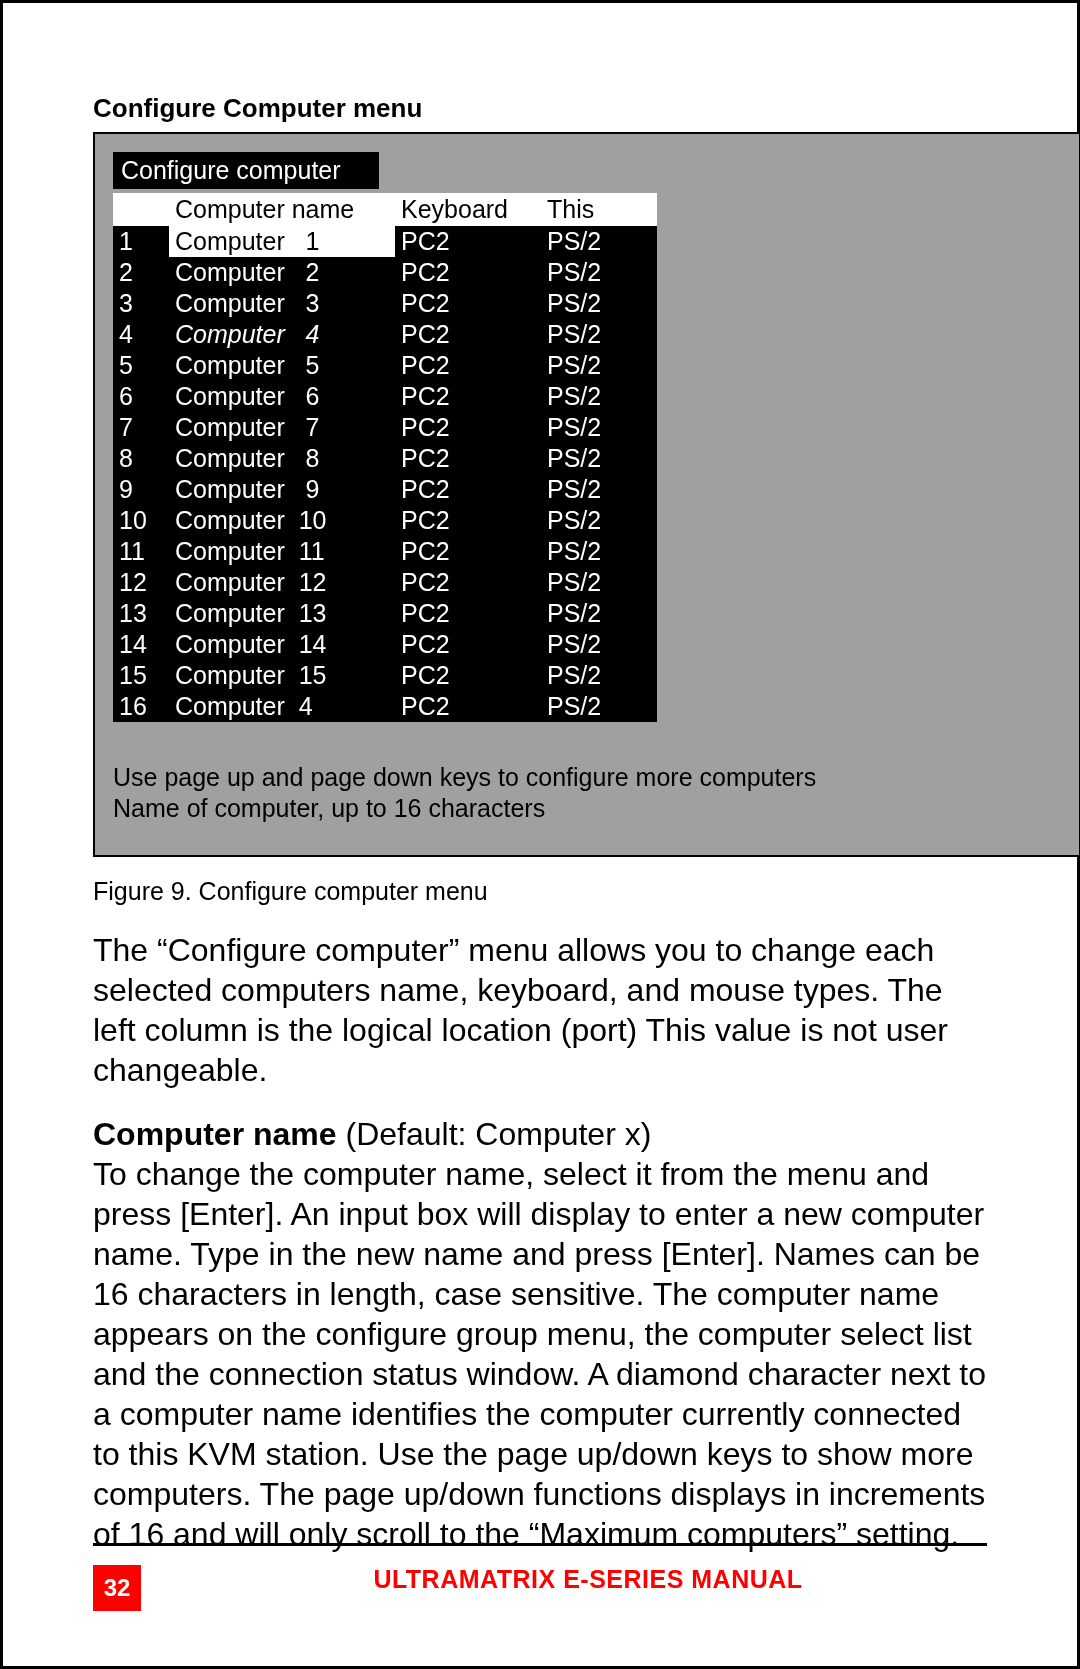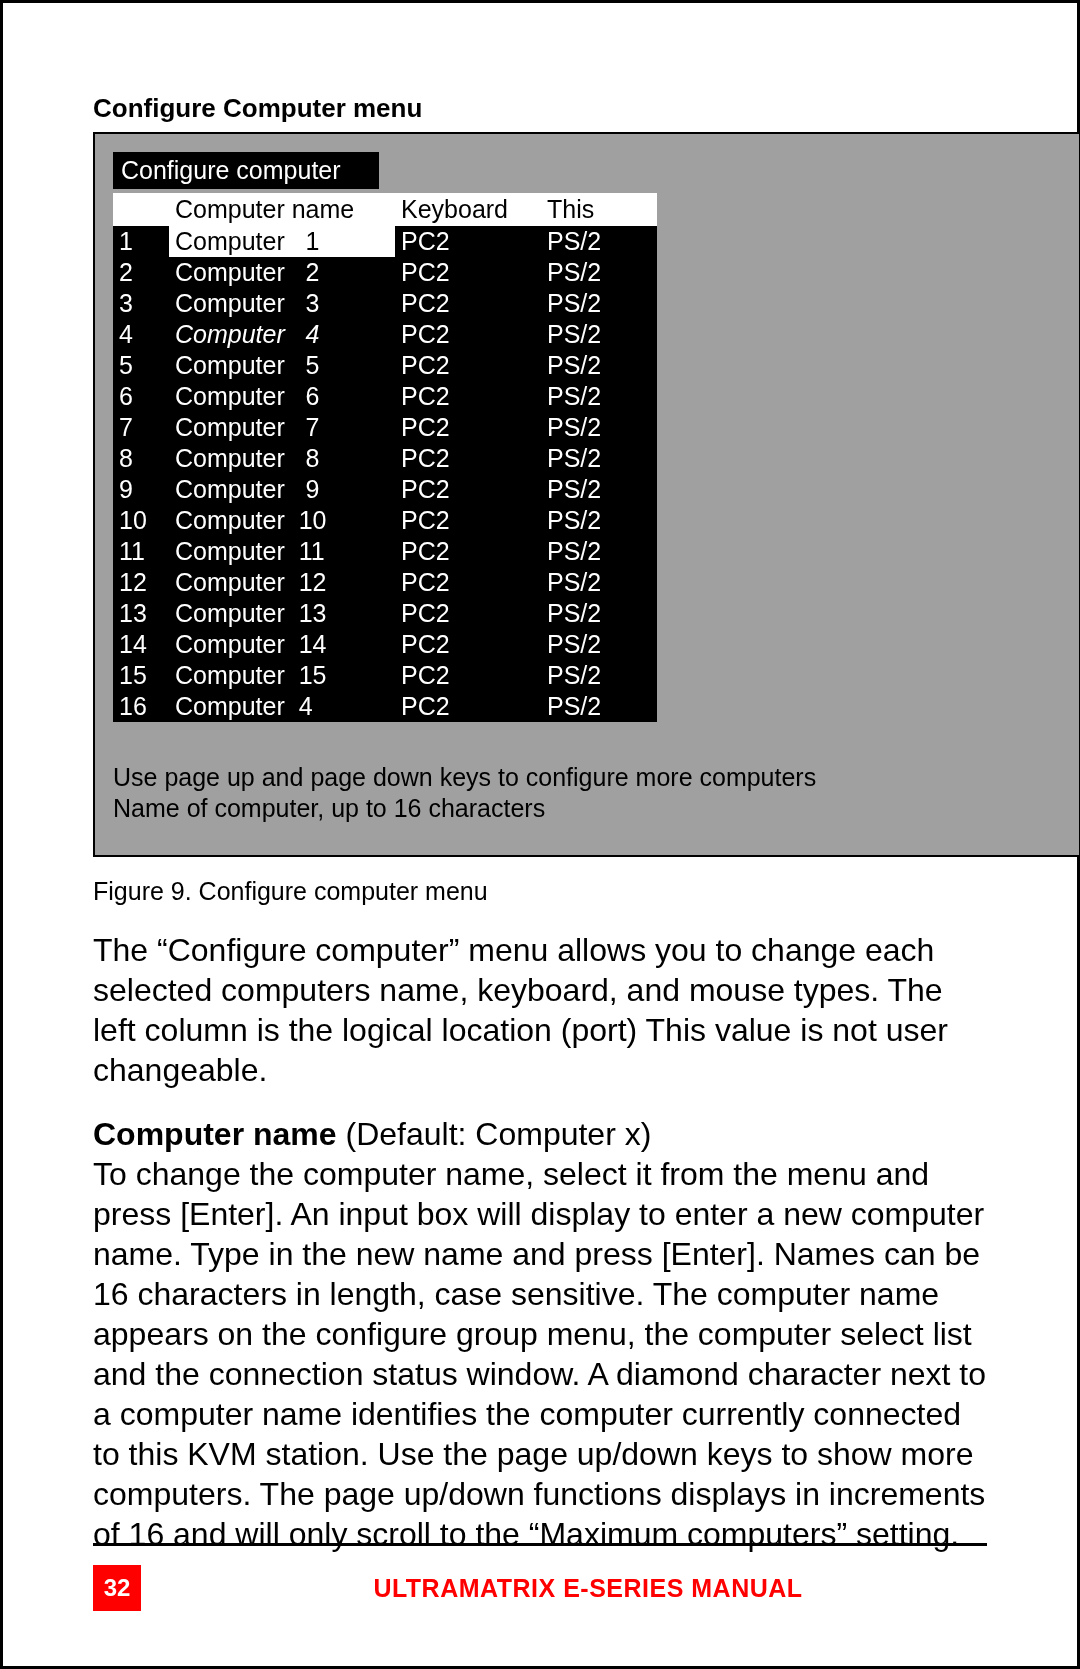--- a/index.html
+++ b/index.html
@@ -92,21 +92,21 @@
     bottom: 120px;
     height: 3px;
     background: #000;
   }
   .footer {
     position: absolute;
     left: 90px;
     right: 90px;
     bottom: 55px;
     display: flex;
-    align-items: center;
+    align-items: flex-start;
     gap: 48px;
   }
   .page-num {
     background: #ff0000;
     color: #fff;
     font-weight: bold;
     font-size: 24px;
     width: 48px;
     height: 46px;
     display: flex;

